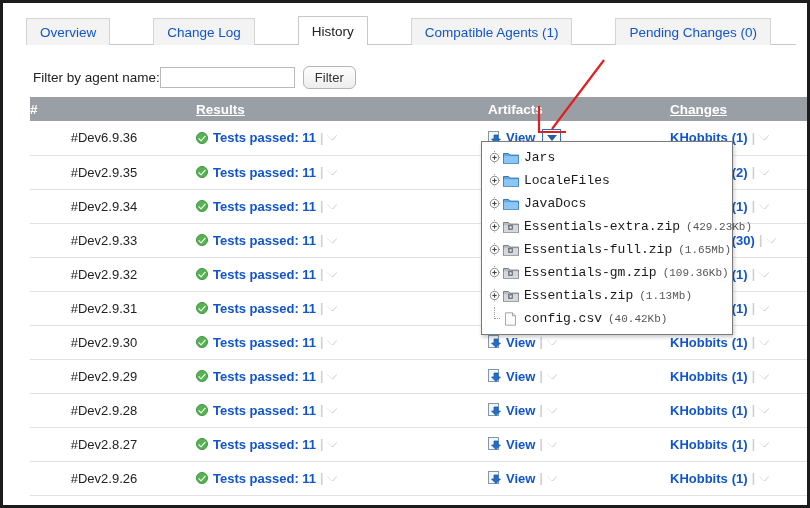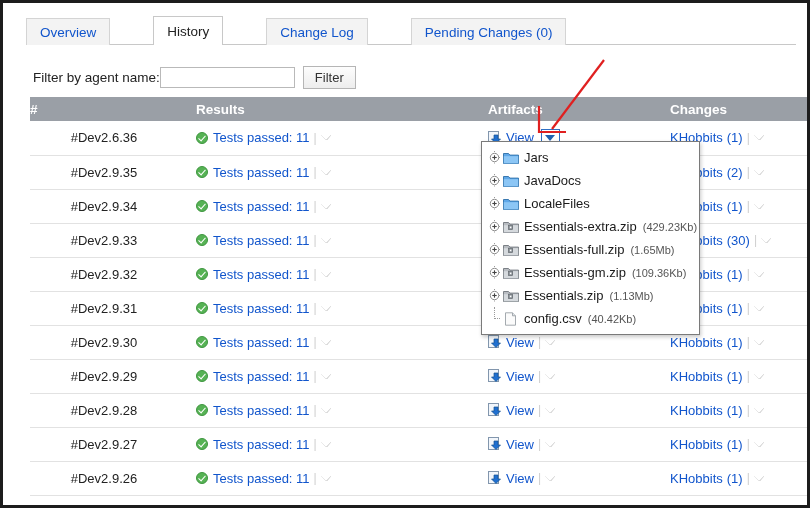--- a/index.html
+++ b/index.html
@@ -75,21 +75,21 @@
   }
   .filter-btn {
     margin-left: 8px;
     height: 23px;
     padding: 0 11px;
     font-family: "Liberation Sans", sans-serif;
     font-size: 13px;
     color: #333333;
     background: linear-gradient(#fdfdfd, #ededed);
     border: 1px solid #b5b5b5;
-    border-radius: 0;
+    border-radius: 6px;
     cursor: pointer;
   }
 
   
   .tablewrap {
     position: absolute;
     left: 27px; top: 94px;
     width: 777px;
   }
   table.hist {
@@ -101,38 +101,38 @@
     background: #9a9fa6;
     color: #ffffff;
     font-size: 13.5px;
     font-weight: bold;
     height: 24px;
     text-align: left;
     padding: 0;
     vertical-align: middle;
   }
   th.c-num   { width: 148px; text-align: center; }
-  th.c-res   { width: 300px; padding-left: 18px !important; }
+  th.c-res   { width: 300px; padding-left: 18px !important; text-decoration: underline; }
   th.c-art   { width: 175px; padding-left: 10px !important; }
-  th.c-chg   { width: 154px; padding-left: 17px !important; }
+  th.c-chg   { width: 154px; padding-left: 17px !important; text-decoration: underline; }
 
   table.hist tbody td {
     height: 34px;
     font-size: 13px;
     color: #222222;
     border-bottom: 1px solid #e2e2e2;
     vertical-align: middle;
     padding: 0;
   }
   td.c-num { text-align: center; font-size: 13px; color: #1a1a1a; }
   td.c-res { padding-left: 18px !important; }
   td.c-art { padding-left: 10px !important; }
   td.c-chg { padding-left: 17px !important; }
 
-  .cell-inner { display: flex; align-items: center; }
+  .cell-inner { display: flex; align-items: center; font-weight: bold; }
 
   .lnk { color: #1155cc; text-decoration: none; cursor: pointer; font-size: 13px; }
 
   .sep { color: #cfcfcf; margin: 0 4px; font-size: 12px; }
 
   
   .ok-icon {
     width: 12px; height: 12px;
     border-radius: 50%;
     background: #56b254;
@@ -189,26 +189,27 @@
     width: 0; height: 0;
     border-left: 5px solid transparent;
     border-right: 5px solid transparent;
     border-top: 6px solid #1f5fae;
   }
 
   
   .artifact-panel {
     position: absolute;
     left: 478px; top: 138px;
-    width: 219px;
+    width: 252px;
     background: #ffffff;
     border: 1px solid #7a7a7a;
     box-shadow: 1px 2px 4px rgba(0,0,0,0.22);
     z-index: 40;
     padding: 4px 0 4px 0;
+    font-family: Liberation Mono, monospace;
   }
   .art-item {
     display: flex;
     align-items: center;
     height: 23px;
     padding-left: 6px;
     cursor: pointer;
     font-size: 13px;
     color: #1a1a1a;
     white-space: nowrap;
@@ -251,25 +252,28 @@
 </style>
 </head>
 <body>
 
 <div id="page">
 
   <div class="tabbar">
     <div class="tab">
         <span>Overview</span>
       </div>
+    <div class="tab">
+        <span>Change Log</span>
+      </div>
     <div class="tab active">
         <span>History</span>
       </div>
     <div class="tab">
-        <span>Change Log</span>
+        <span>Compatible Agents (1)</span>
       </div>
     <div class="tab">
         <span>Pending Changes (0)</span>
       </div>
   </div>
 
   <div class="filterrow">
     <span class="filter-label">Filter by agent name:</span>
     <input class="filter-input" type="text" placeholder="" style="">
     <button class="filter-btn">Filter</button>
@@ -280,21 +284,21 @@
       <thead>
         <tr>
           <th class="c-num">#</th>
           <th class="c-res">Results</th>
           <th class="c-art">Artifacts</th>
           <th class="c-chg">Changes</th>
         </tr>
       </thead>
       <tbody id="rows">
           <tr>
-            <td class="c-num"><span>#Dev2.6.36</span></td>
+            <td class="c-num"><span>#Dev6.9.36</span></td>
             <td class="c-res">
               <div class="cell-inner">
                 <span class="ok-icon"></span>
                 <a class="lnk">Tests passed: 11</a>
                 <span class="sep">|</span>
                 <span class="caret-sm">
                   <svg width="11" height="11" viewBox="0 0 11 11">
                     <polygon points="1.5,3.5 9.5,3.5 5.5,8" fill="#ffffff" stroke="#b0b0b0" stroke-width="1"></polygon>
                   </svg>
                 </span>
@@ -655,21 +659,21 @@
                 <span class="sep">|</span>
                 <span class="caret-sm">
                   <svg width="11" height="11" viewBox="0 0 11 11">
                     <polygon points="1.5,3.5 9.5,3.5 5.5,8" fill="#ffffff" stroke="#b0b0b0" stroke-width="1"></polygon>
                   </svg>
                 </span>
               </div>
             </td>
           </tr>
           <tr>
-            <td class="c-num"><span>#Dev2.9.27</span></td>
+            <td class="c-num"><span>#Dev2.8.27</span></td>
             <td class="c-res">
               <div class="cell-inner">
                 <span class="ok-icon"></span>
                 <a class="lnk">Tests passed: 11</a>
                 <span class="sep">|</span>
                 <span class="caret-sm">
                   <svg width="11" height="11" viewBox="0 0 11 11">
                     <polygon points="1.5,3.5 9.5,3.5 5.5,8" fill="#ffffff" stroke="#b0b0b0" stroke-width="1"></polygon>
                   </svg>
                 </span>
@@ -817,38 +821,38 @@
             <line x1="11" y1="6.5" x2="13" y2="6.5" stroke="#9a9a9a" stroke-dasharray="1,1"></line>
             <circle cx="6.5" cy="6.5" r="4.2" fill="#ffffff" stroke="#8d8d8d"></circle>
             <line x1="4.3" y1="6.5" x2="8.7" y2="6.5" stroke="#444" stroke-width="1.1"></line>
             <line x1="6.5" y1="4.3" x2="6.5" y2="8.7" stroke="#444" stroke-width="1.1"></line>
           </svg>
         </span>
         <span class="f-icon"><svg width="16" height="14" viewBox="0 0 16 14">
             <path d="M0.5 2.5 h5 l1.4 1.6 h8.6 v8.4 h-15 Z" fill="#5fa8e8" stroke="#2d6ea8" stroke-width="0.9"></path>
             <path d="M0.8 5.2 h14.4 v7.2 h-14.4 Z" fill="#8cc6f5" stroke="none"></path>
           </svg></span>
-        <span class="art-name">JavaDocs</span>
+        <span class="art-name">LocaleFiles</span>
       </div>
       <div class="art-item">
         <span class="expander">
           <svg width="13" height="13" viewBox="0 0 13 13">
             <line x1="6.5" y1="0" x2="6.5" y2="1.5" stroke="#9a9a9a" stroke-dasharray="1,1"></line>
             <line x1="6.5" y1="11.5" x2="6.5" y2="13" stroke="#9a9a9a" stroke-dasharray="1,1"></line>
             <line x1="11" y1="6.5" x2="13" y2="6.5" stroke="#9a9a9a" stroke-dasharray="1,1"></line>
             <circle cx="6.5" cy="6.5" r="4.2" fill="#ffffff" stroke="#8d8d8d"></circle>
             <line x1="4.3" y1="6.5" x2="8.7" y2="6.5" stroke="#444" stroke-width="1.1"></line>
             <line x1="6.5" y1="4.3" x2="6.5" y2="8.7" stroke="#444" stroke-width="1.1"></line>
           </svg>
         </span>
         <span class="f-icon"><svg width="16" height="14" viewBox="0 0 16 14">
             <path d="M0.5 2.5 h5 l1.4 1.6 h8.6 v8.4 h-15 Z" fill="#5fa8e8" stroke="#2d6ea8" stroke-width="0.9"></path>
             <path d="M0.8 5.2 h14.4 v7.2 h-14.4 Z" fill="#8cc6f5" stroke="none"></path>
           </svg></span>
-        <span class="art-name">LocaleFiles</span>
+        <span class="art-name">JavaDocs</span>
       </div>
       <div class="art-item">
         <span class="expander">
           <svg width="13" height="13" viewBox="0 0 13 13">
             <line x1="6.5" y1="0" x2="6.5" y2="1.5" stroke="#9a9a9a" stroke-dasharray="1,1"></line>
             <line x1="6.5" y1="11.5" x2="6.5" y2="13" stroke="#9a9a9a" stroke-dasharray="1,1"></line>
             <line x1="11" y1="6.5" x2="13" y2="6.5" stroke="#9a9a9a" stroke-dasharray="1,1"></line>
             <circle cx="6.5" cy="6.5" r="4.2" fill="#ffffff" stroke="#8d8d8d"></circle>
             <line x1="4.3" y1="6.5" x2="8.7" y2="6.5" stroke="#444" stroke-width="1.1"></line>
             <line x1="6.5" y1="4.3" x2="6.5" y2="8.7" stroke="#444" stroke-width="1.1"></line>

